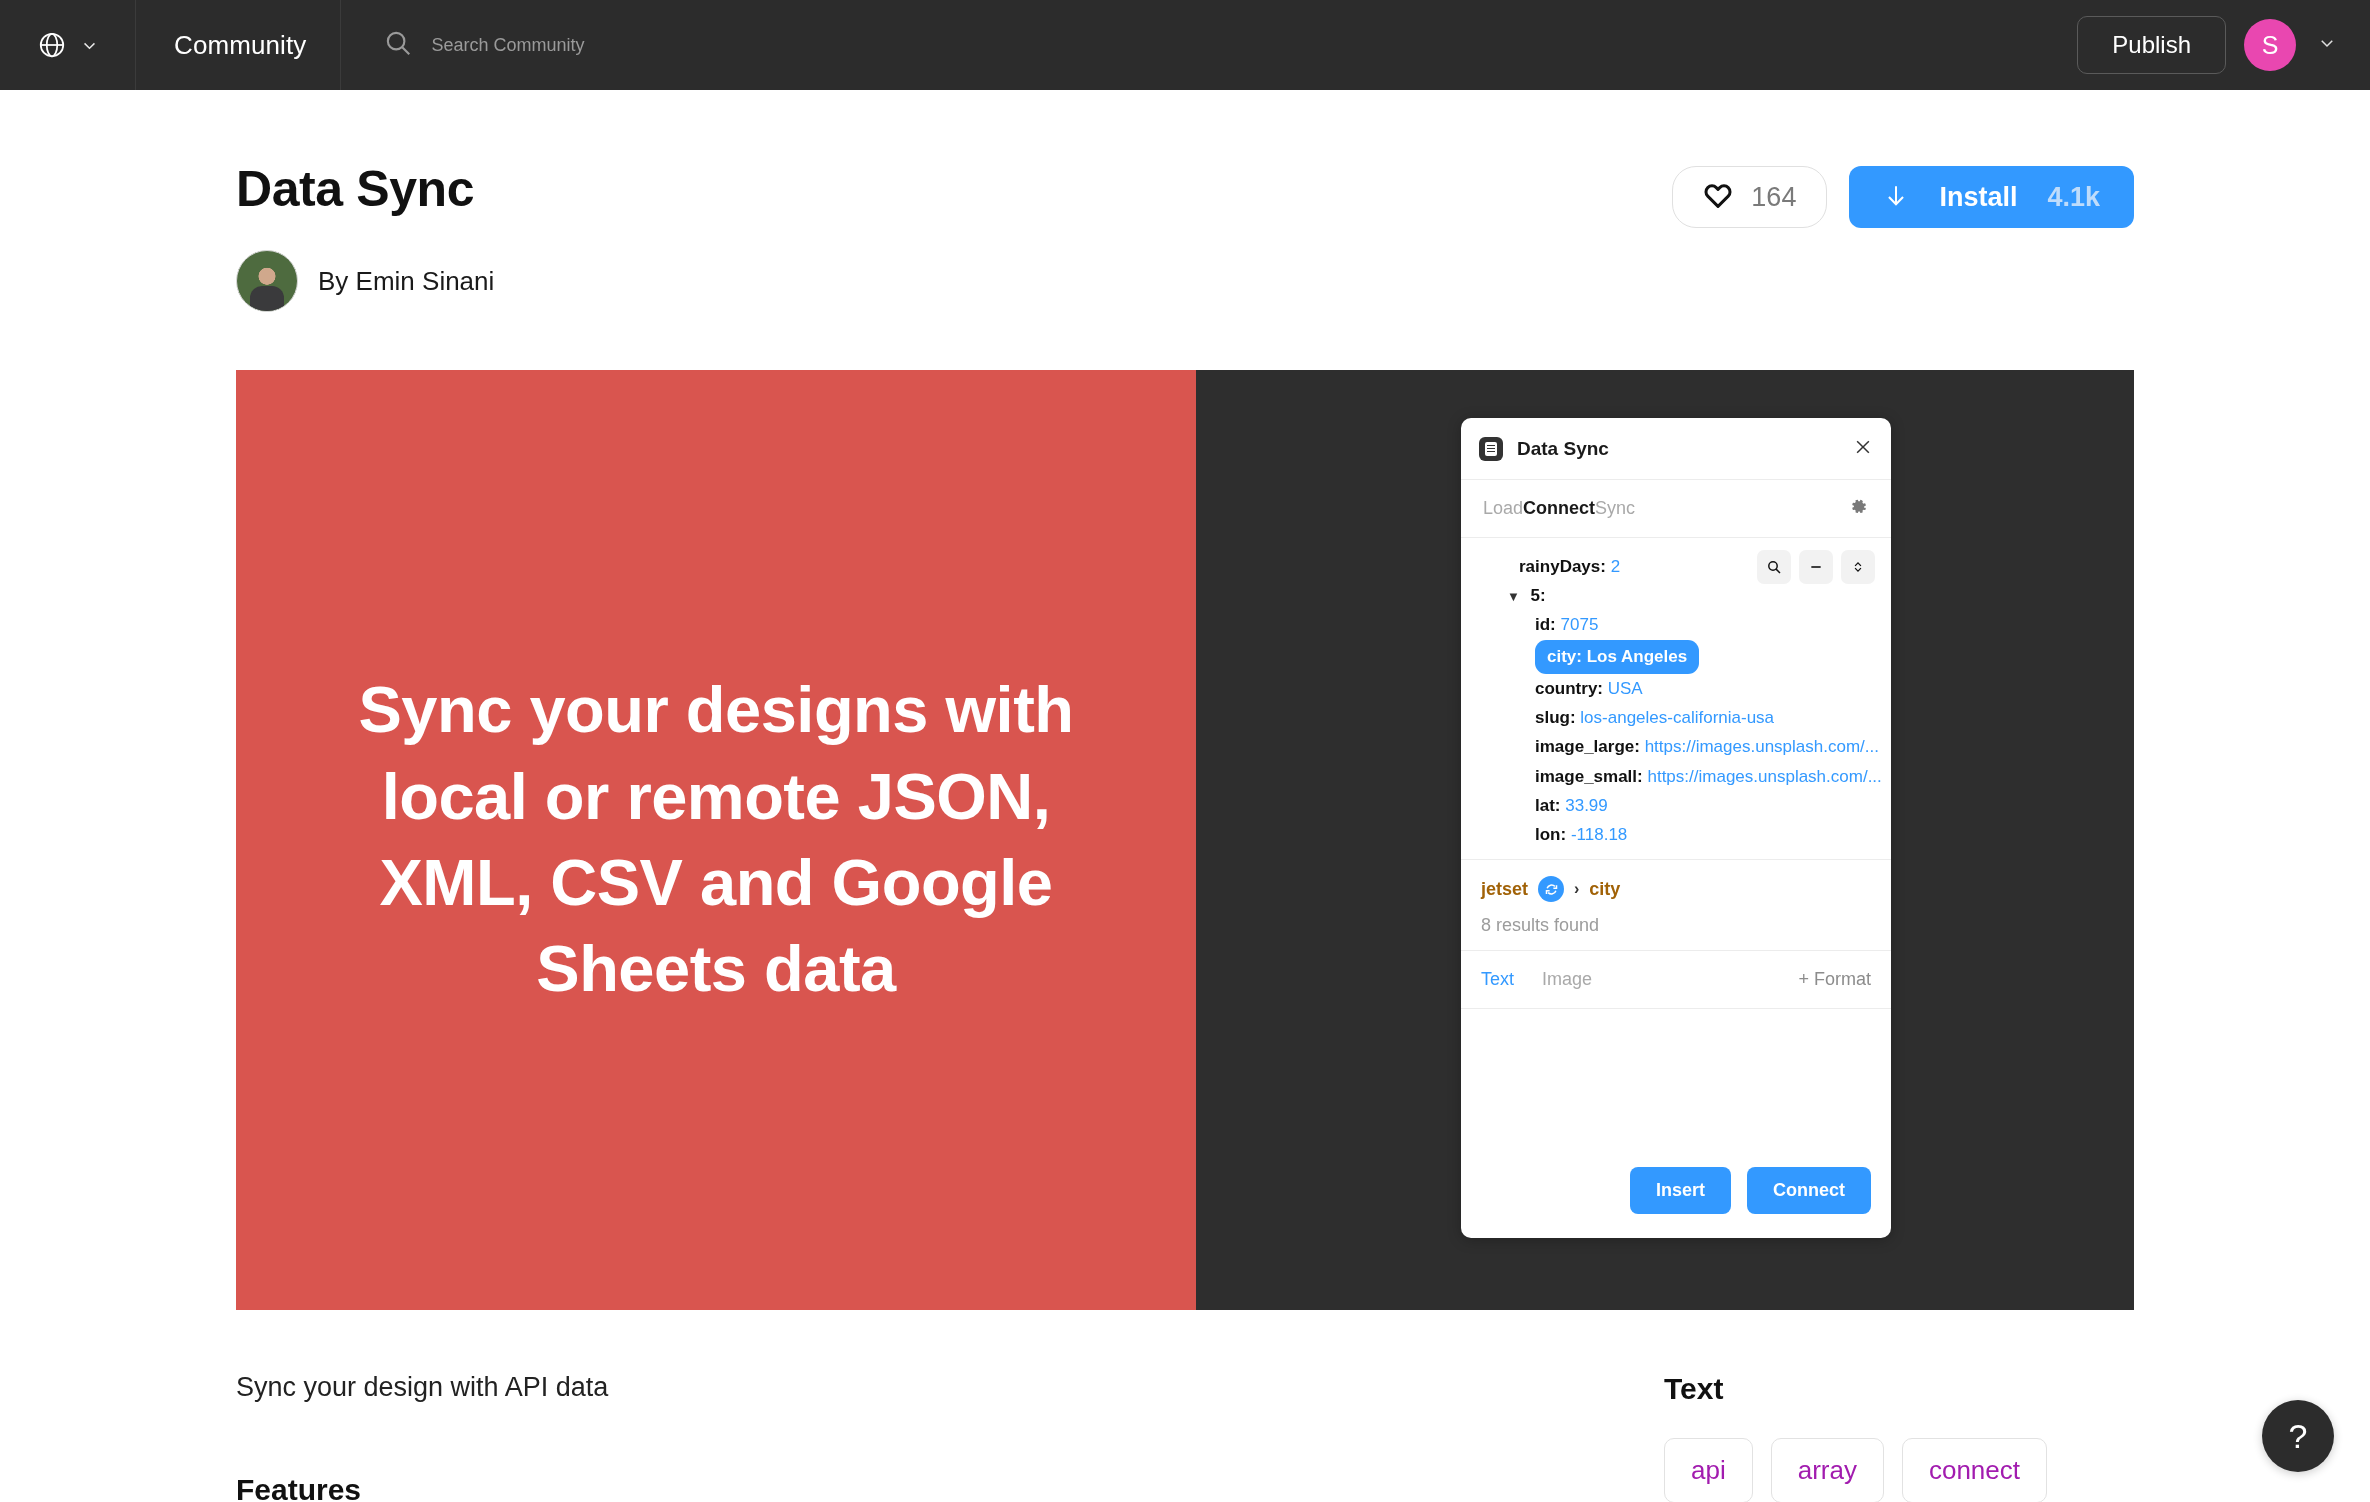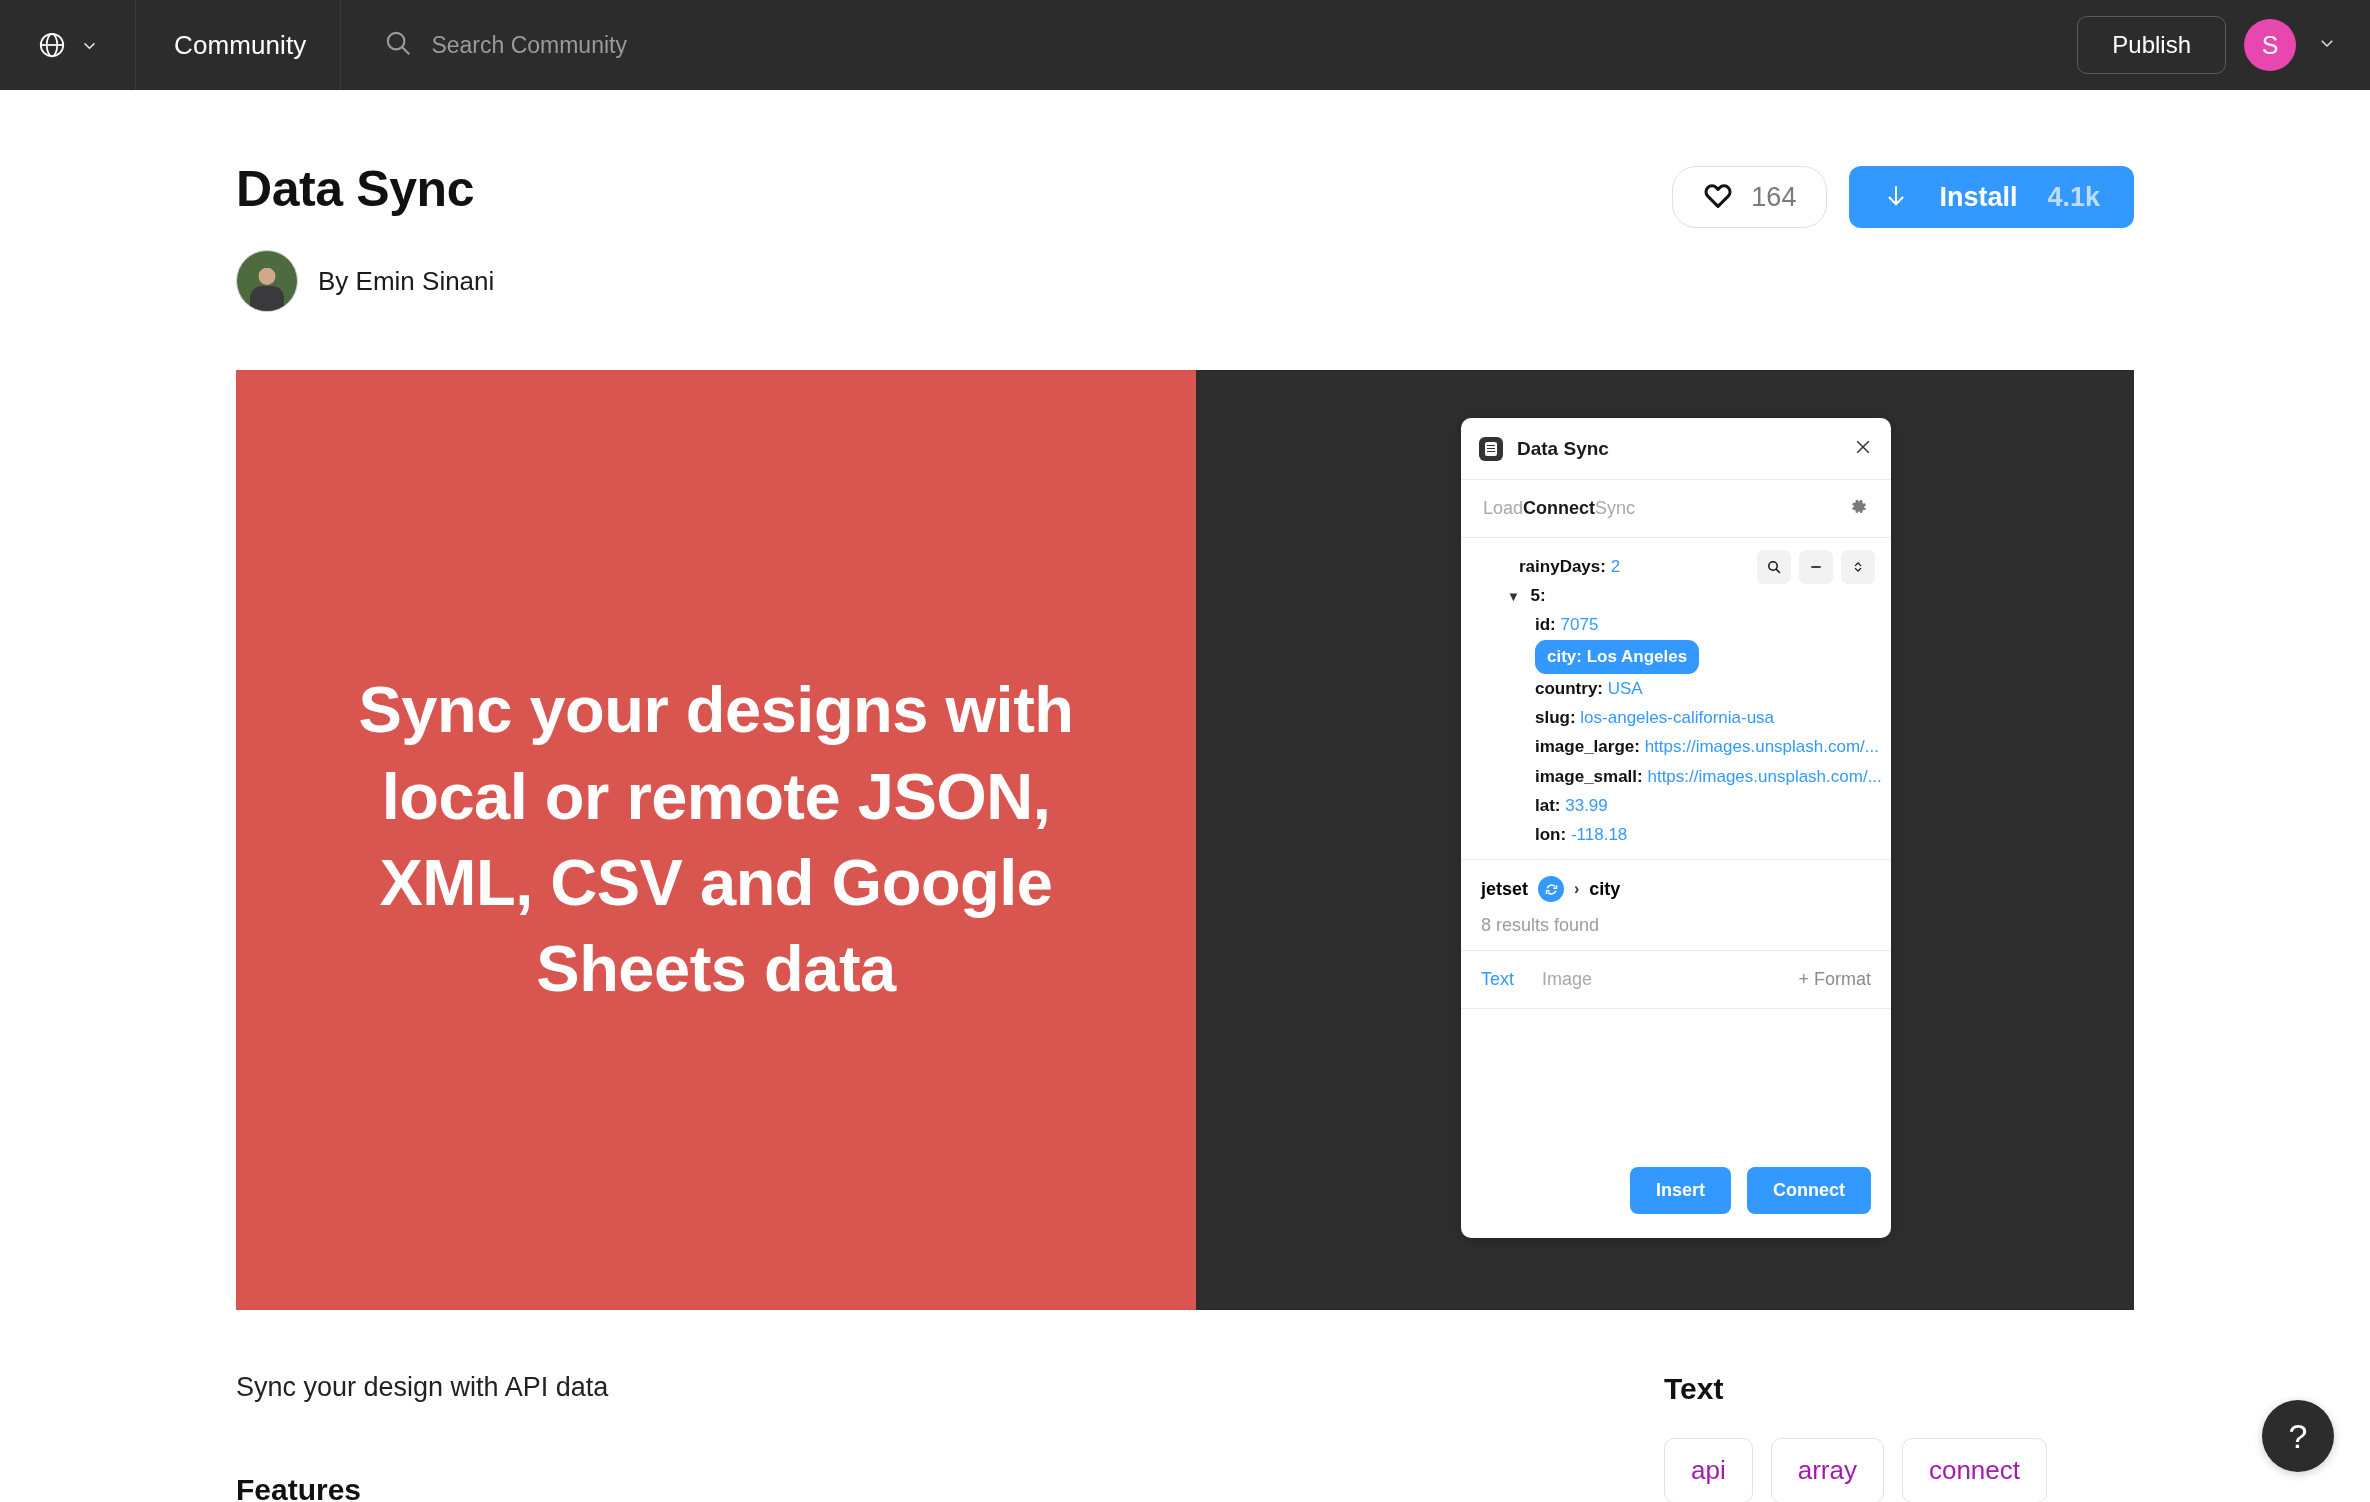--- a/index.html
+++ b/index.html
@@ -35,21 +35,21 @@
     border-right: 1px solid #3b3b3b;
     letter-spacing: .1px;
   }
 
   .search-wrap {
     display: flex; align-items: center; gap: 18px;
     padding-left: 42px; height: 90px; flex: 1;
   }
   .search-input {
     background: transparent; border: 0; outline: 0;
-    color: #dcdcdc; font-size: 23px;
+    color: #dcdcdc; font-size: 18px;
     font-family: "Liberation Sans", sans-serif;
     width: 520px;
   }
   .search-input::placeholder { color: #9a9a9a; }
 
   .topbar-right {
     display: flex; align-items: center; gap: 18px;
     padding-right: 34px;
   }
   .publish-btn {
@@ -207,21 +207,21 @@
     background:#3399ff; color:#fff; border-radius:11px;
     padding: 2px 12px 3px 12px; display:inline-block;
     font-weight:bold; font-size:17px;
   }
 
   .panel-crumb {
     padding: 16px 20px 14px 20px;
     border-bottom:1px solid #ececec;
   }
   .crumb-row { display:flex; align-items:center; gap:10px; }
-  .crumb-name { font-size:18px; font-weight:bold; color:#000000; }
+  .crumb-name { font-size:18px; font-weight:bold; color:#a16207; }
   .crumb-sync {
     width:26px;height:26px;border-radius:50%;background:#3399ff;
     display:flex;align-items:center;justify-content:center;
   }
   .crumb-sep { color:#333; font-size:16px; font-weight:bold;}
   .crumb-results { margin-top: 13px; font-size:18px; color:#9c9c9c; }
 
   .panel-fmt {
     height: 58px; display:flex; align-items:center; gap:28px;
     padding: 0 20px; border-bottom:1px solid #ececec;

